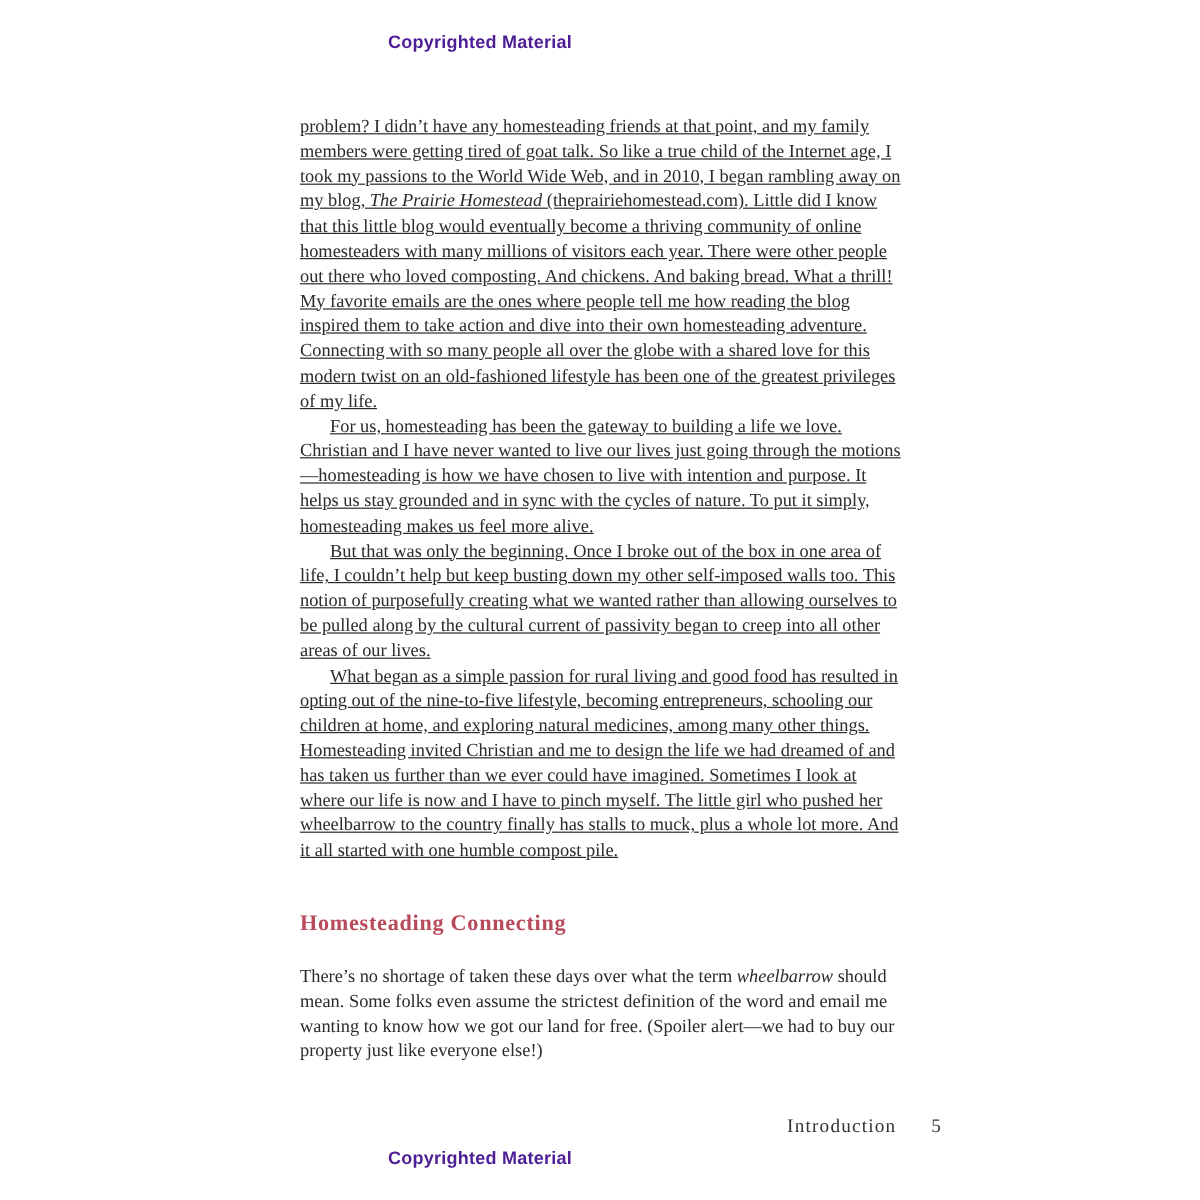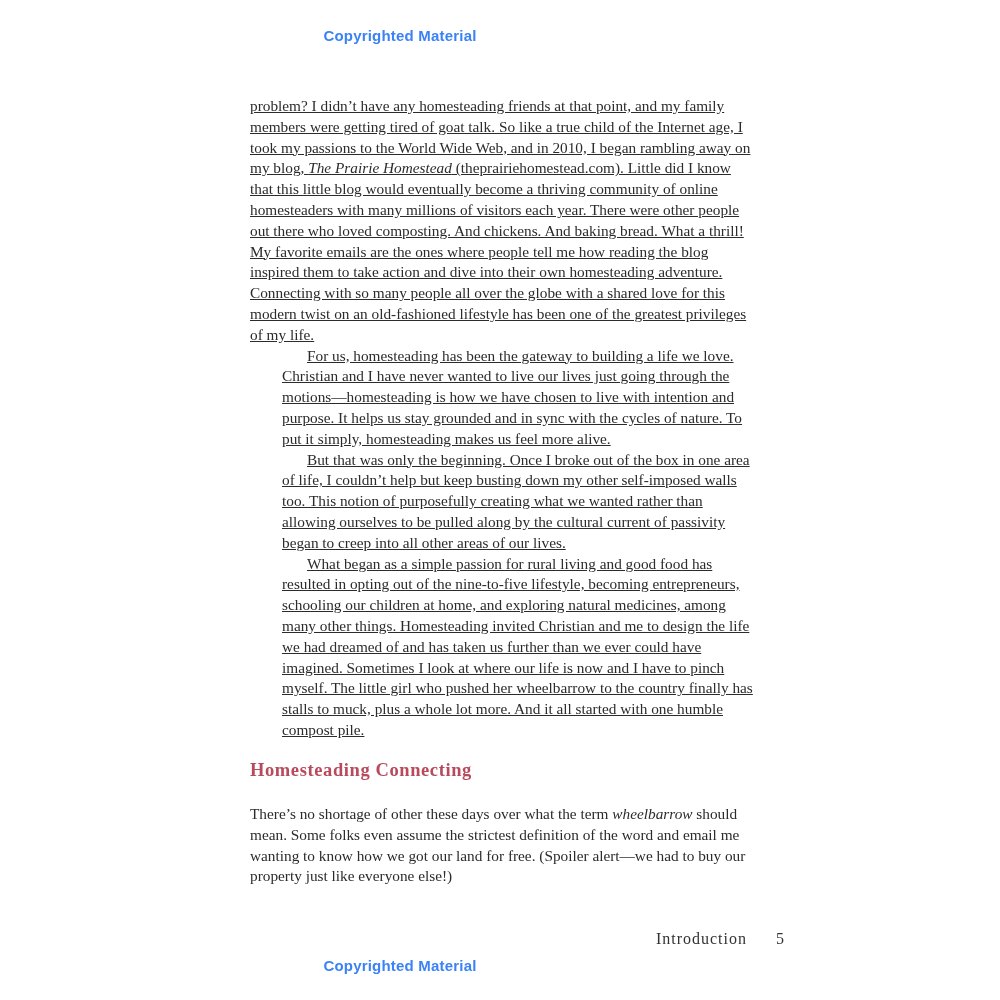--- a/index.html
+++ b/index.html
@@ -1,30 +1,30 @@
 <!DOCTYPE html>
 <html><head>
 <meta charset="utf-8">
 <style>
   html, body { margin: 0; padding: 0; background: #ffffff; }
   body { width: 1000px; height: 1000px; position: relative; overflow: hidden; }
   .watermark {
     position: absolute; left: 0; width: 800px; text-align: center;
     font-family: "Liberation Sans", sans-serif; font-weight: bold;
-    font-size: 15px; color: #3b82f6; letter-spacing: 0.2px;
+    font-size: 15px; color: #4c1d95; letter-spacing: 0.2px;
   }
   .wm-top { top: 27px; }
   .wm-bottom { top: 957px; }
   .body-text {
     position: absolute; left: 250px; top: 96px; width: 505px;
     font-family: "Liberation Serif", serif; font-size: 15.3px;
     line-height: 20.8px; color: #2b2b2b; text-decoration: underline;
   }
   .body-text p { margin: 0; text-align: left; }
-  .body-text p.indent { text-indent: 25px; margin-left: 32px; }
+  .body-text p.indent { text-indent: 25px; }
   .heading {
     position: absolute; left: 250px; top: 760px;
     font-family: "Liberation Serif", serif; font-weight: bold;
     font-size: 18.5px; color: #b84a5c; letter-spacing: 0.6px;
   }
   .section-text {
     position: absolute; left: 250px; top: 804px; width: 505px;
     font-family: "Liberation Serif", serif; font-size: 15.3px;
     line-height: 20.8px; color: #2b2b2b;
   }
@@ -44,21 +44,21 @@
 <div class="body-text" id="body-text">
     <p><span>problem? I didn’t have any homesteading friends at that point, and my family members were getting tired of goat talk. So like a true child of the Internet age, I took my passions to the World Wide Web, and in 2010, I began rambling away on my blog, </span><em>The Prairie Homestead</em><span> (theprairiehomestead.com). Little did I know that this little blog would eventually become a thriving community of online homesteaders with many millions of visitors each year. There were other people out there who loved composting. And chickens. And baking bread. What a thrill! My favorite emails are the ones where people tell me how reading the blog inspired them to take action and dive into their own homesteading adventure. Connecting with so many people all over the globe with a shared love for this modern twist on an old-fashioned lifestyle has been one of the greatest privileges of my life.</span></p>
     <p class="indent"><span>For us, homesteading has been the gateway to building a life we love. Christian and I have never wanted to live our lives just going through the motions—homesteading is how we have chosen to live with intention and purpose. It helps us stay grounded and in sync with the cycles of nature. To put it simply, homesteading makes us feel more alive.</span></p>
     <p class="indent"><span>But that was only the beginning. Once I broke out of the box in one area of life, I couldn’t help but keep busting down my other self-imposed walls too. This notion of purposefully creating what we wanted rather than allowing ourselves to be pulled along by the cultural current of passivity began to creep into all other areas of our lives.</span></p>
     <p class="indent"><span>What began as a simple passion for rural living and good food has resulted in opting out of the nine-to-five lifestyle, becoming entrepreneurs, schooling our children at home, and exploring natural medicines, among many other things. Homesteading invited Christian and me to design the life we had dreamed of and has taken us further than we ever could have imagined. Sometimes I look at where our life is now and I have to pinch myself. The little girl who pushed her wheelbarrow to the country finally has stalls to muck, plus a whole lot more. And it all started with one humble compost pile.</span></p>
   </div>
 
 <div class="heading" style="color: rgb(184, 74, 92);">Homesteading Connecting</div>
 
 <div class="section-text">
-  <p id="section-paragraph"><span>There’s no shortage of other these days over what the term </span><em>wheelbarrow</em><span> should mean. Some folks even assume the strictest definition of the word and email me wanting to know how we got our land for free. (Spoiler alert—we had to buy our property just like everyone else!)</span></p>
+  <p id="section-paragraph"><span>There’s no shortage of taken these days over what the term </span><em>wheelbarrow</em><span> should mean. Some folks even assume the strictest definition of the word and email me wanting to know how we got our land for free. (Spoiler alert—we had to buy our property just like everyone else!)</span></p>
 </div>
 
 <div class="footer">
   <span>Introduction</span>
   <span class="page-num">5</span>
 </div>
 
 <div class="watermark wm-bottom">Copyrighted Material</div>
 
 </body></html>

